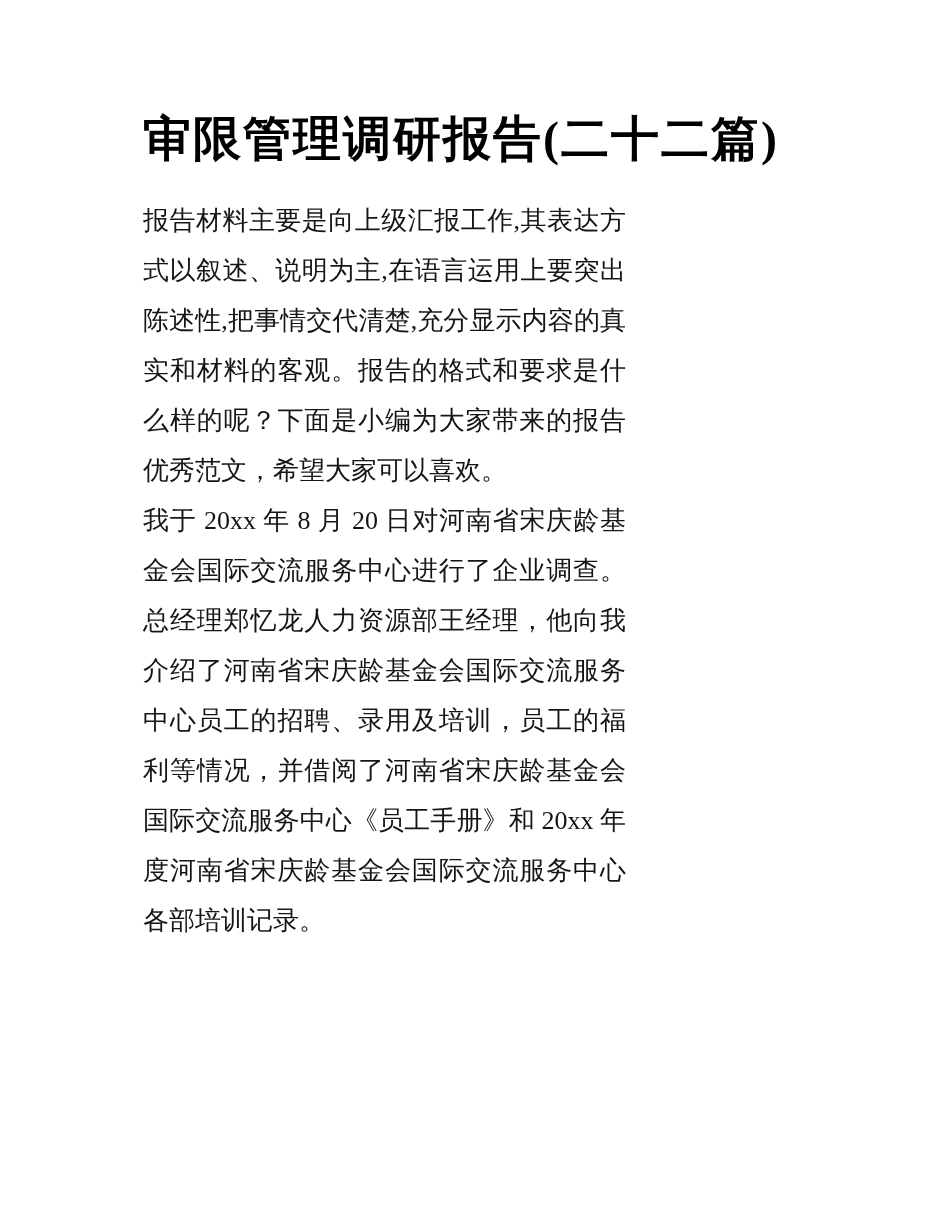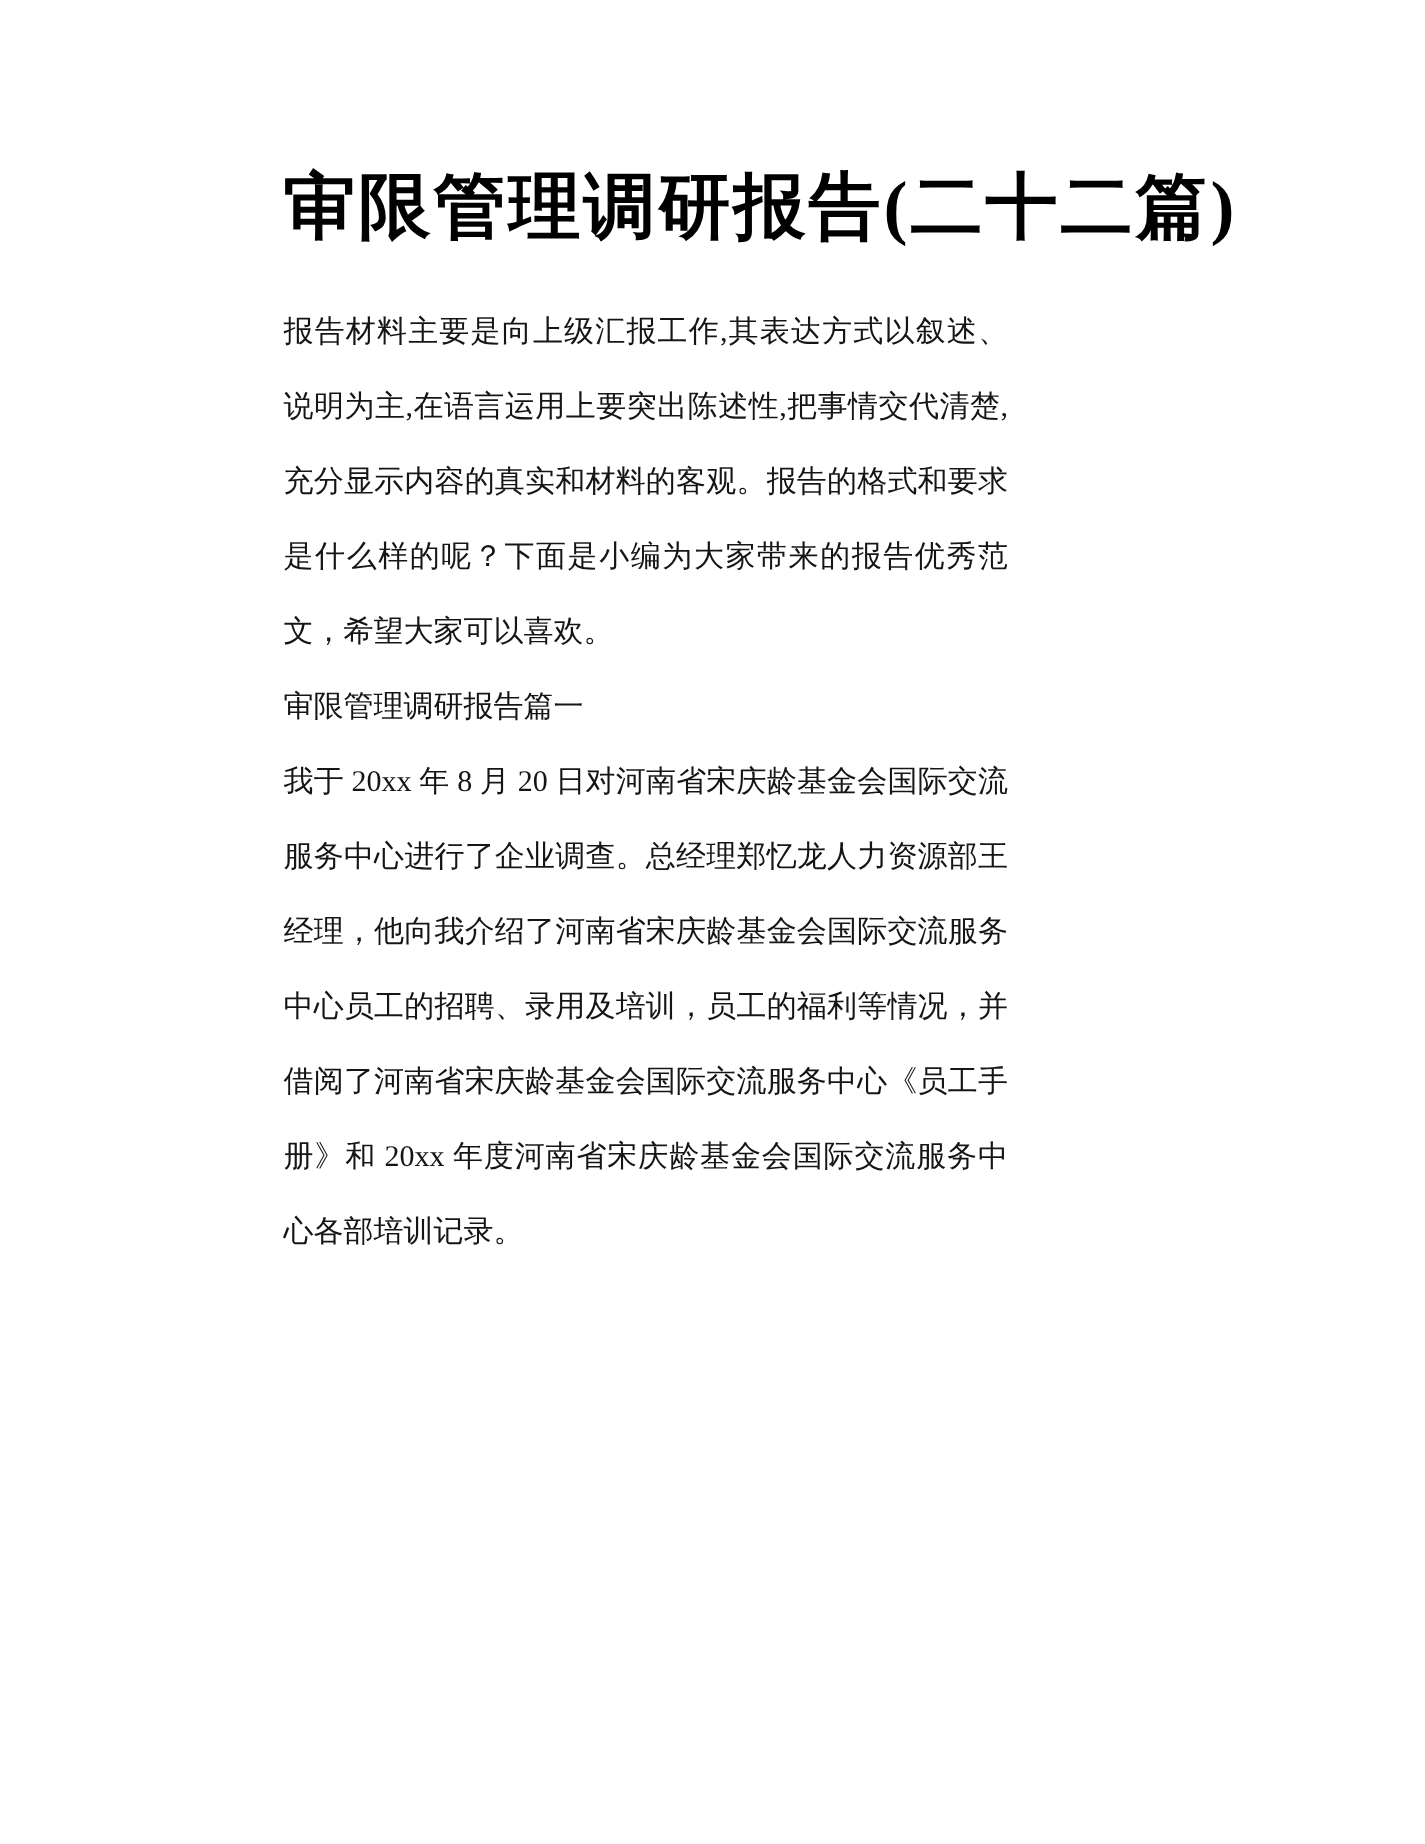--- a/index.html
+++ b/index.html
@@ -12,44 +12,42 @@
     background: #ffffff;
     overflow: hidden;
     font-family: "Liberation Serif", "DejaVu Serif", serif;
   }
   .page {
     box-sizing: border-box;
     width: 753px;
     height: 1229px;
     padding: 108px 127px 0 143px;
     background: #ffffff;
-    margin-left: 46px;
   }
   .doc-title {
     margin: 0 0 26px 0;
     font-size: 48px;
     line-height: 62px;
     font-weight: bold;
     letter-spacing: 2px;
     color: #000000;
     white-space: nowrap;
   }
   .para {
     margin: 0;
-    font-size: 20px;
+    font-size: 26px;
     line-height: 50px;
     color: #151515;
     text-align: justify;
     text-justify: inter-ideograph;
     word-break: break-all;
   }
 </style>
 </head>
 <body>
 
 <div class="page">
   <h1 class="doc-title">审限管理调研报告(二十二篇)</h1>
   <div>
       <p class="para">报告材料主要是向上级汇报工作,其表达方式以叙述、说明为主,在语言运用上要突出陈述性,把事情交代清楚,充分显示内容的真实和材料的客观。报告的格式和要求是什么样的呢？下面是小编为大家带来的报告优秀范文，希望大家可以喜欢。</p>
-      <p class="para">审限管理调研报告篇一</p>
       <p class="para">我于 20xx 年 8 月 20 日对河南省宋庆龄基金会国际交流服务中心进行了企业调查。总经理郑忆龙人力资源部王经理，他向我介绍了河南省宋庆龄基金会国际交流服务中心员工的招聘、录用及培训，员工的福利等情况，并借阅了河南省宋庆龄基金会国际交流服务中心《员工手册》和 20xx 年度河南省宋庆龄基金会国际交流服务中心各部培训记录。</p>
     </div>
 </div>
 
 </body></html>

